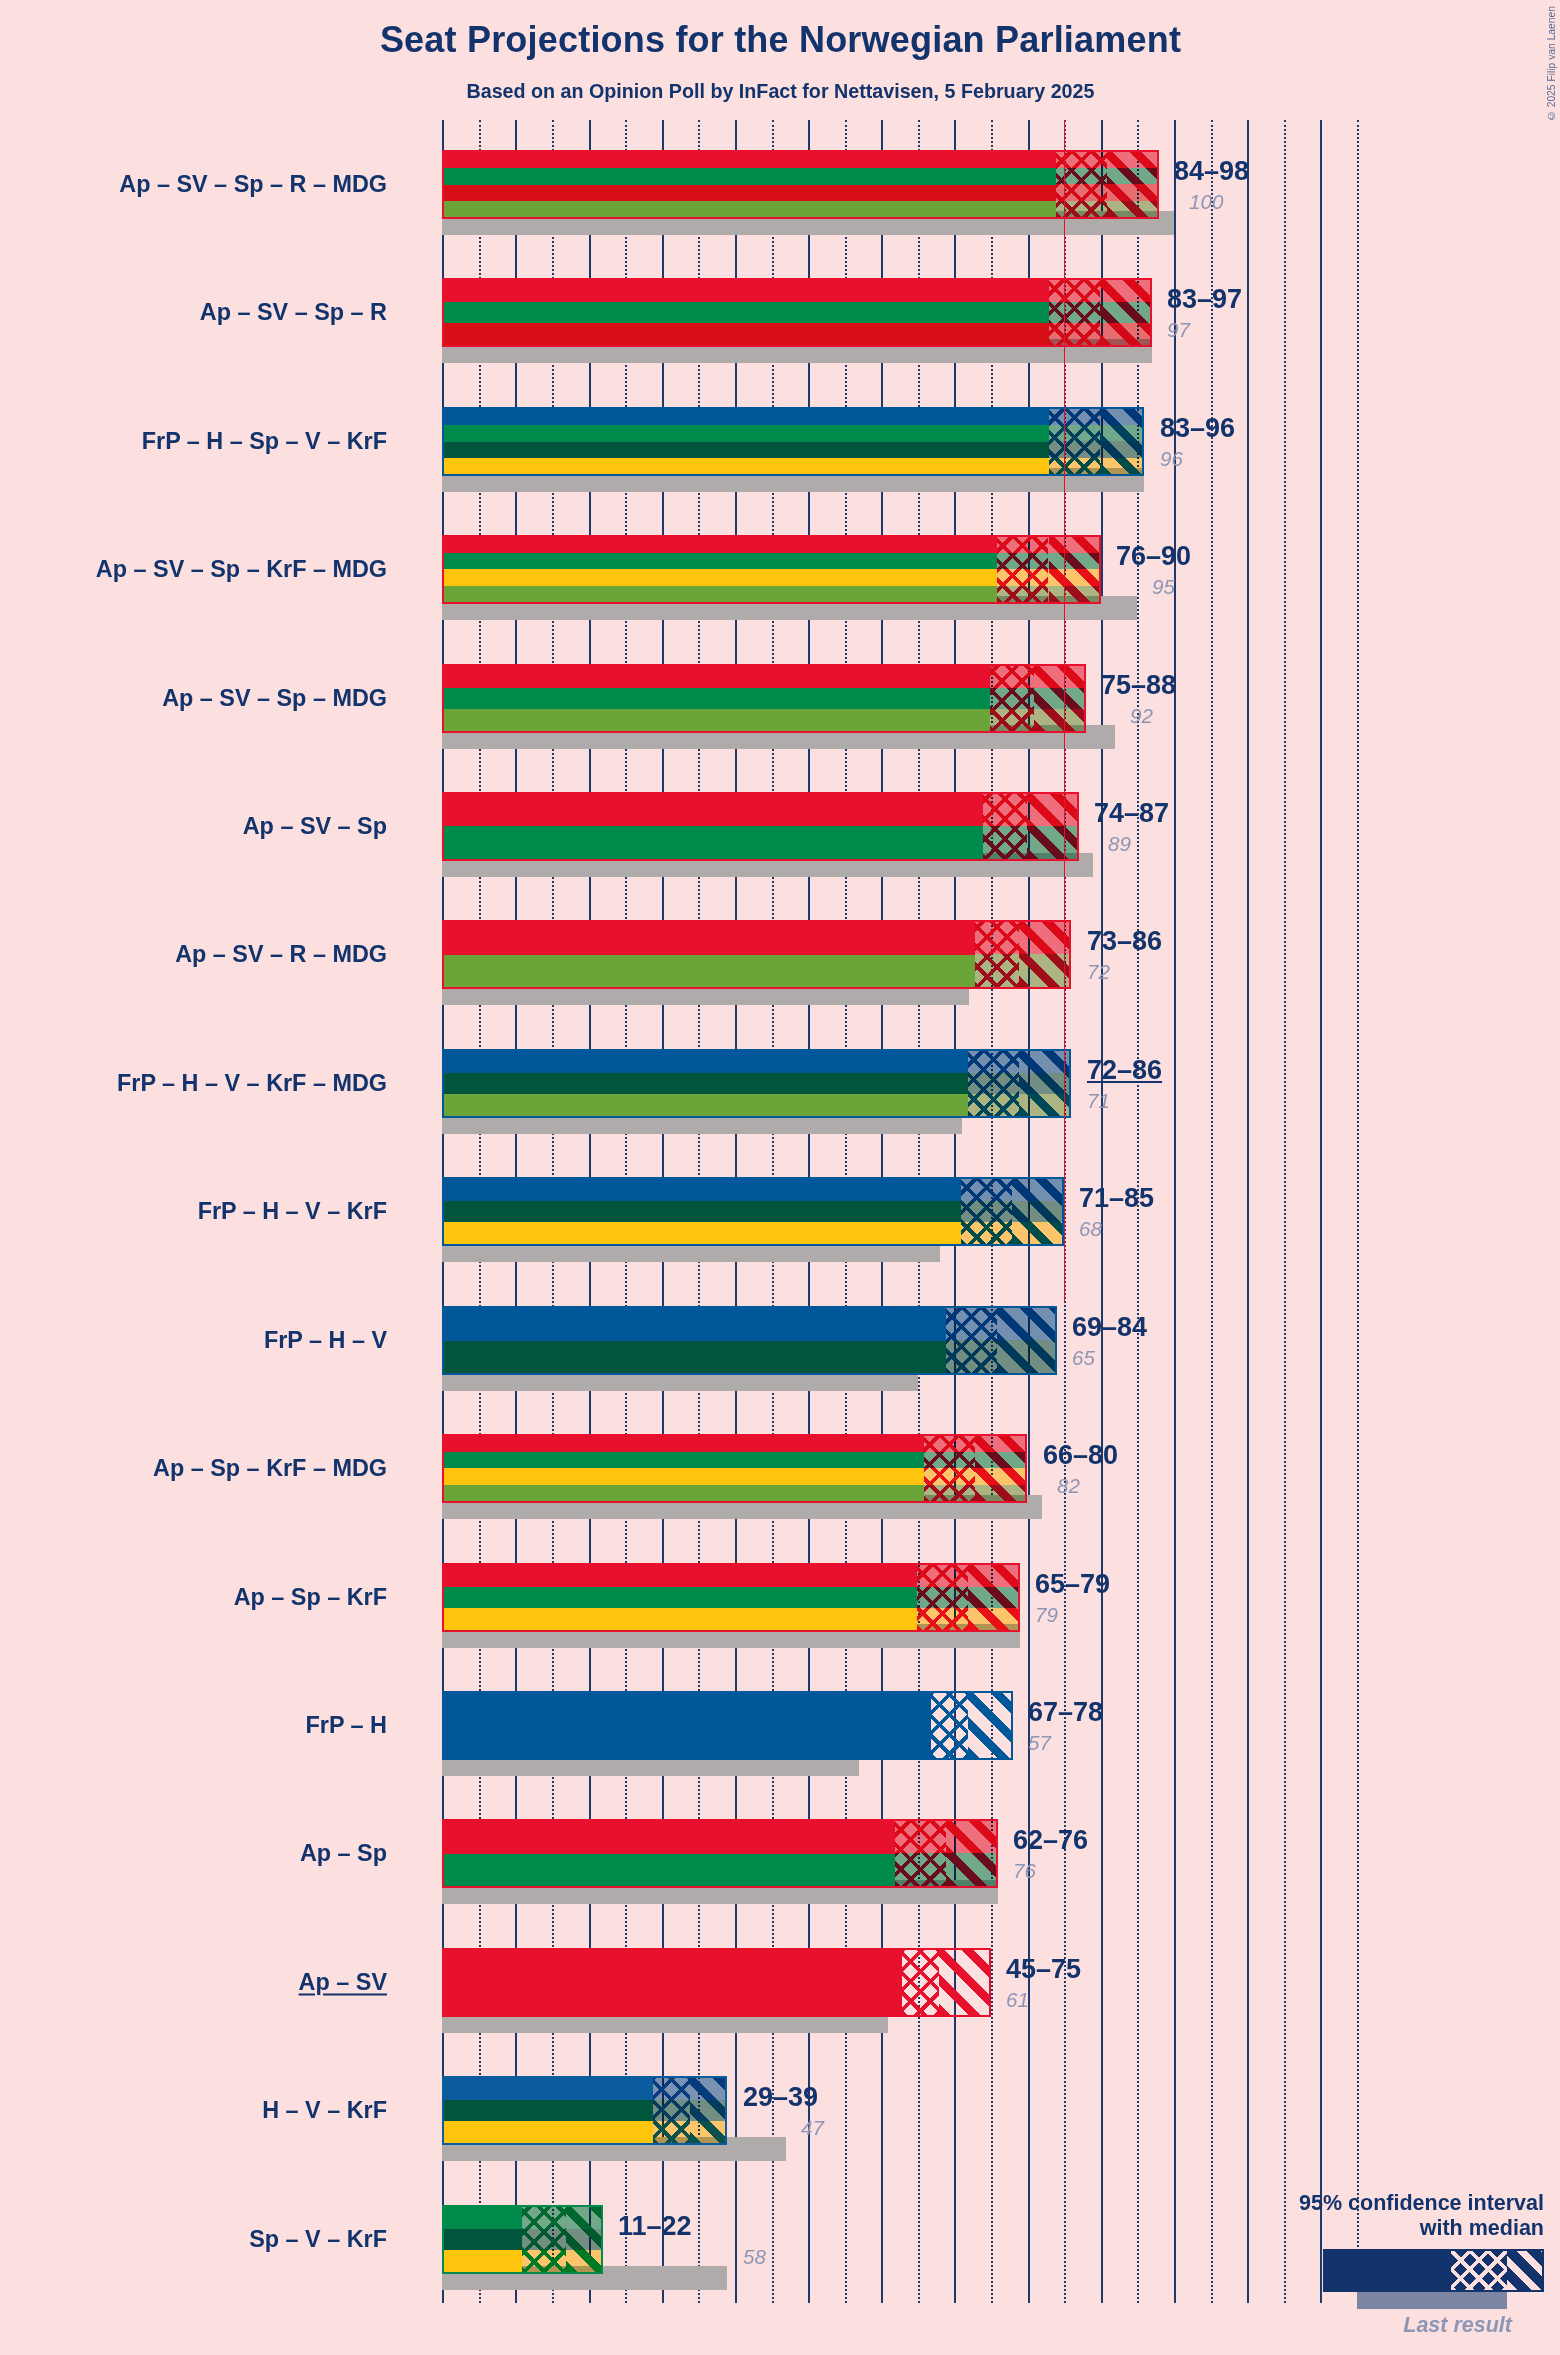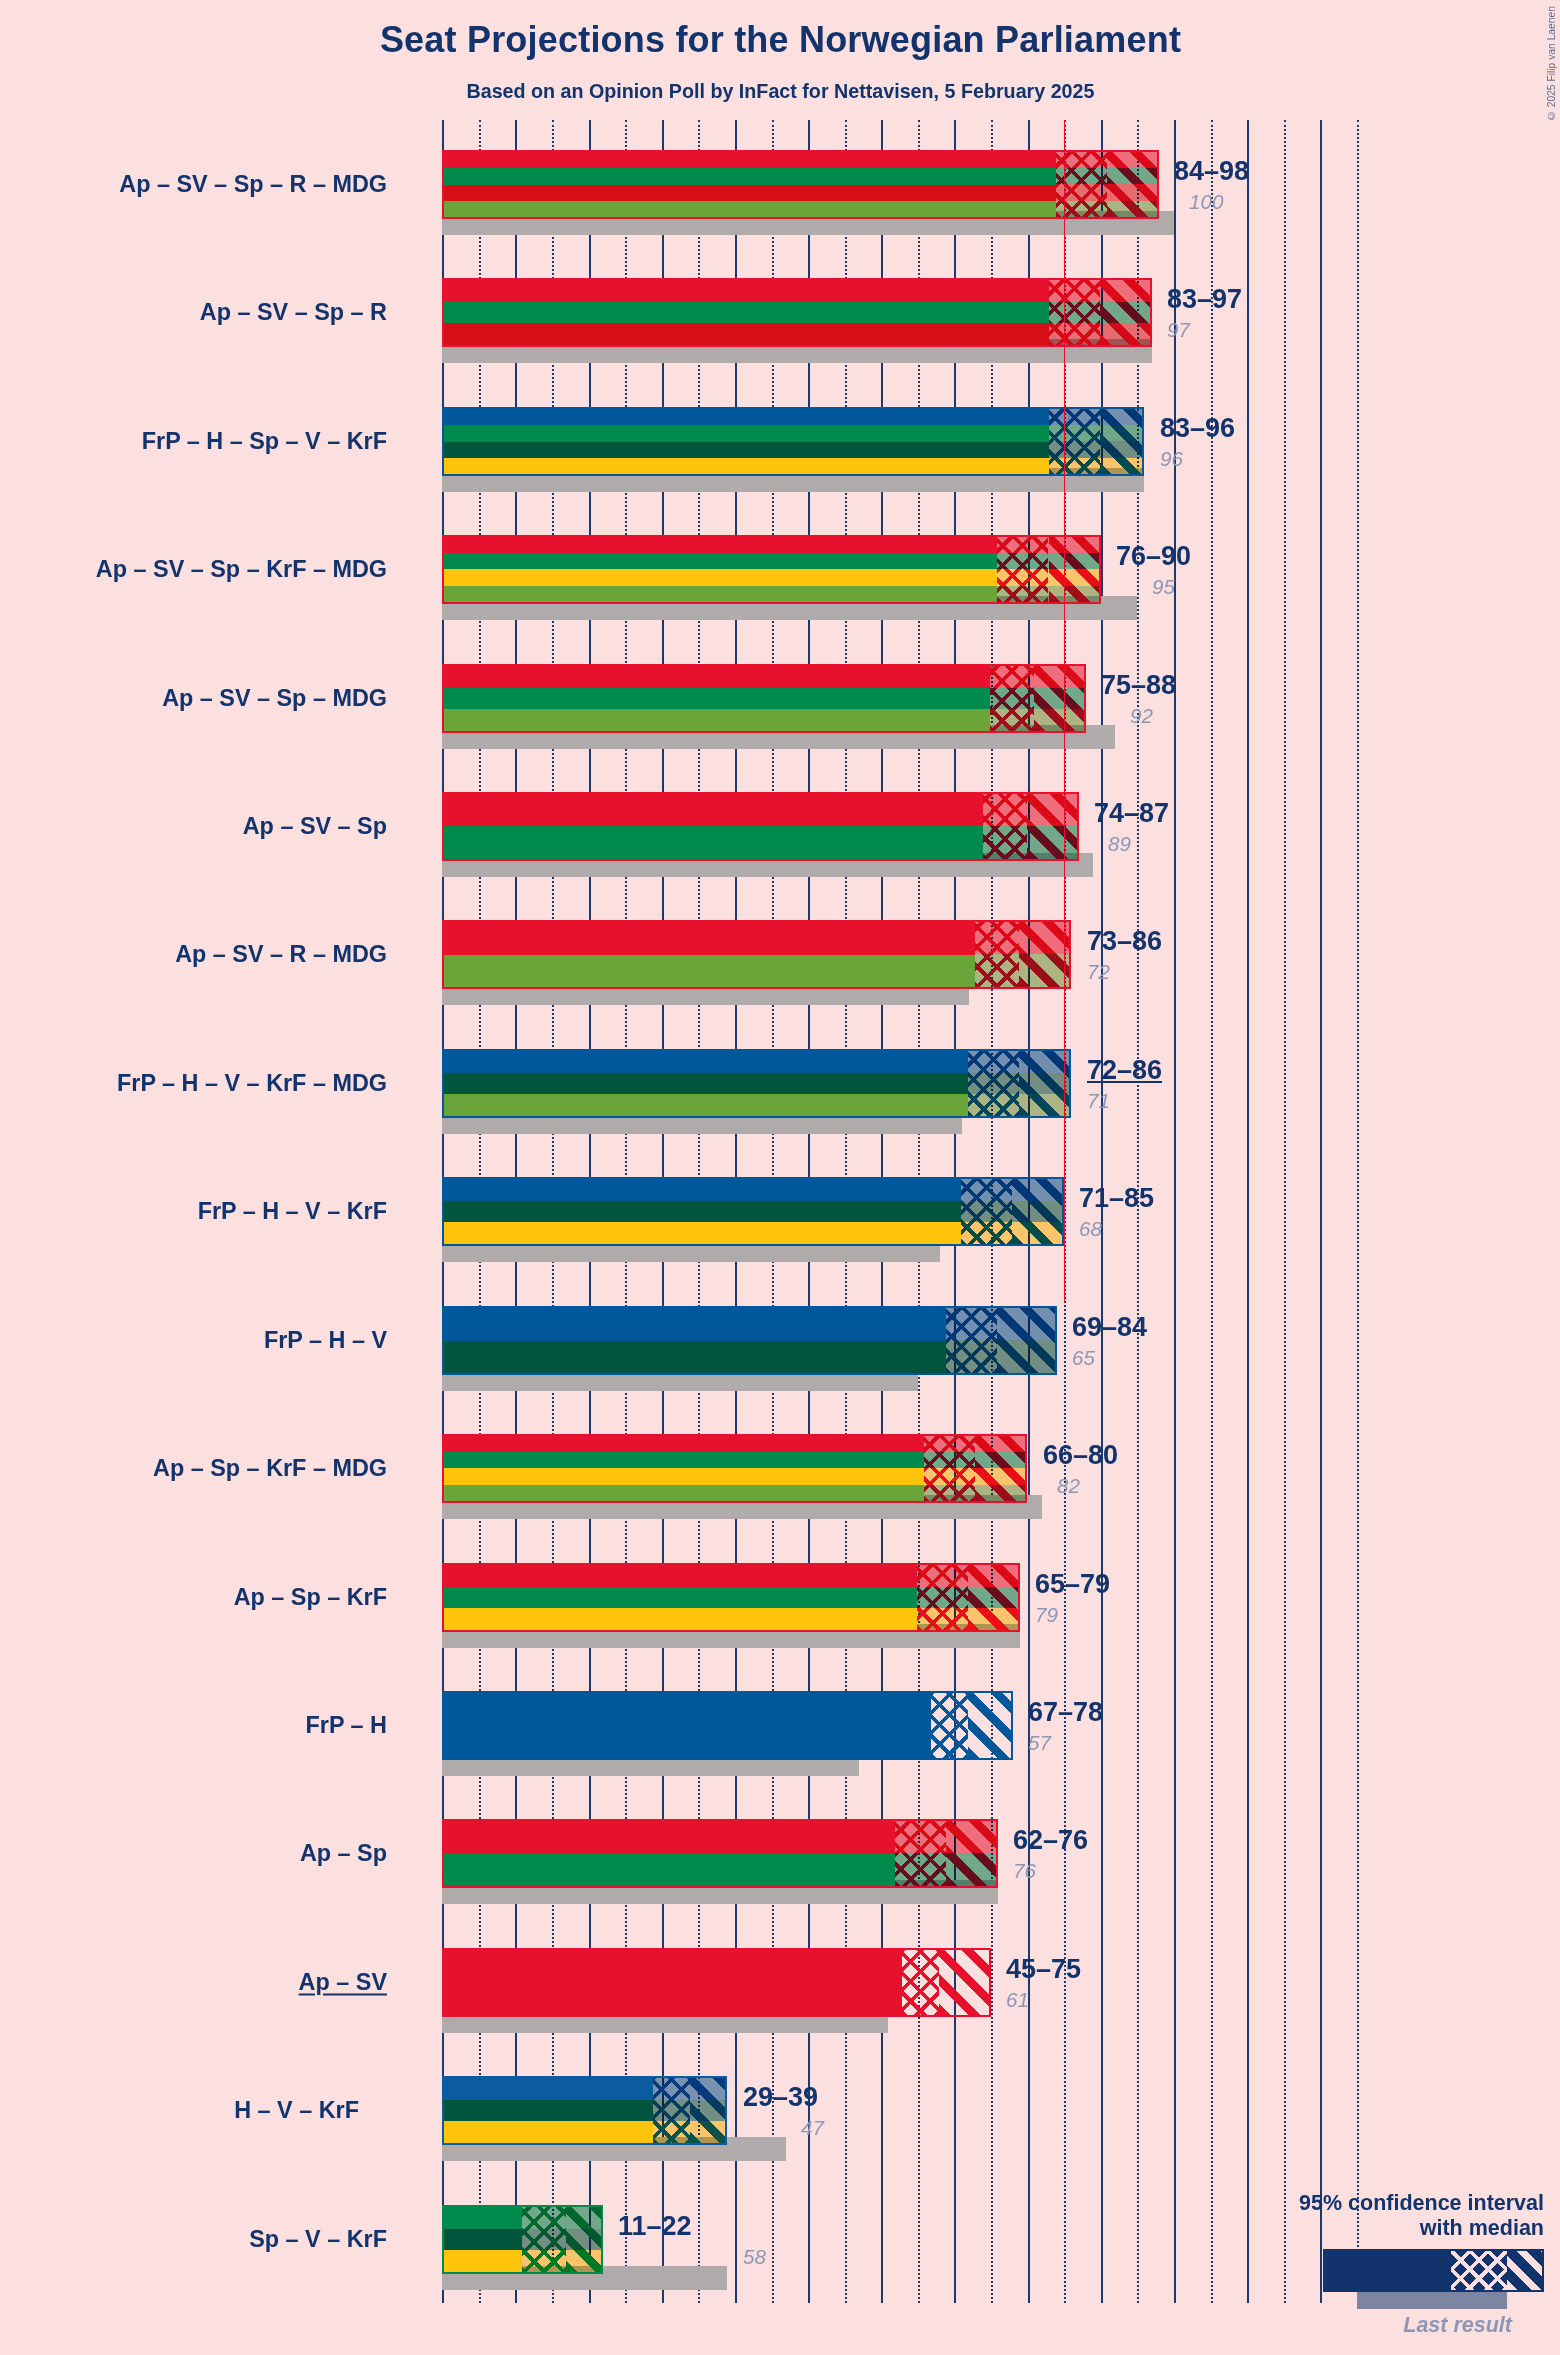--- a/index.html
+++ b/index.html
@@ -303,21 +303,21 @@
         <div class="lastresult" style="left: 442px; width: 446px; top: 91px; height: 24px; background: rgb(176, 171, 171);"></div>
         <div class="ci" style="left: 442px; width: 549px; top: 29.5px; height: 69px; border: 2.8px solid rgb(232, 17, 45);">
           <div class="fillstack" style="width: 458px; background: rgb(232, 17, 45);"></div>
           <div class="band" style="left: 458px; width: 37px; background: repeating-linear-gradient(45deg, rgb(232, 17, 45) 0px, rgb(232, 17, 45) 3.7px, transparent 3.7px, transparent 14px), repeating-linear-gradient(-45deg, rgb(232, 17, 45) 0px, rgb(232, 17, 45) 3.7px, transparent 3.7px, transparent 14px);"></div>
           <div class="band" style="left: 495px; width: 51px; background: repeating-linear-gradient(45deg, rgb(232, 17, 45) 0px, rgb(232, 17, 45) 8.4px, transparent 8.4px, transparent 20.6px);"></div>
         </div>
         <div class="valrange" style="left: 1006px; top: 36px;">45–75</div>
         <div class="vallast" style="left: 1006px; top: 70px;">61</div>
       </div>
       <div class="row" style="top: 1926px; height: 128px;">
-        <div class="rowlabel" style="top: 64px; right: 1164px;">H – V – KrF</div>
+        <div class="rowlabel" style="top: 64px; right: 1136px;">H – V – KrF</div>
         <div class="lastresult" style="left: 442px; width: 344px; top: 91px; height: 24px; background: rgb(176, 171, 171);"></div>
         <div class="ci" style="left: 442px; width: 285px; top: 29.5px; height: 69px; border: 2.8px solid rgb(11, 92, 158);">
           <div class="fillstack" style="width: 209px; background: linear-gradient(rgb(11, 92, 158) 0%, rgb(11, 92, 158) 33.33%, rgb(0, 85, 60) 33.33%, rgb(0, 85, 60) 66.67%, rgb(255, 196, 12) 66.67%, rgb(255, 196, 12) 100%);"></div>
           <div class="band" style="left: 209px; width: 37px; background: repeating-linear-gradient(45deg, rgb(11, 92, 158) 0px, rgb(11, 92, 158) 3.7px, transparent 3.7px, transparent 14px), repeating-linear-gradient(-45deg, rgb(11, 92, 158) 0px, rgb(11, 92, 158) 3.7px, transparent 3.7px, transparent 14px);"></div>
           <div class="band" style="left: 246px; width: 37px; background: repeating-linear-gradient(45deg, rgb(11, 92, 158) 0px, rgb(11, 92, 158) 8.4px, transparent 8.4px, transparent 20.6px);"></div>
           <div class="band" style="left: 209px; width: 73px; background: linear-gradient(rgb(11, 92, 158) 0%, rgb(11, 92, 158) 33.33%, rgb(0, 85, 60) 33.33%, rgb(0, 85, 60) 66.67%, rgb(255, 196, 12) 66.67%, rgb(255, 196, 12) 100%); opacity: 0.55; mix-blend-mode: multiply;"></div>
         </div>
         <div class="valrange" style="left: 743px; top: 36px;">29–39</div>
         <div class="vallast" style="left: 801px; top: 70px;">47</div>
       </div>

